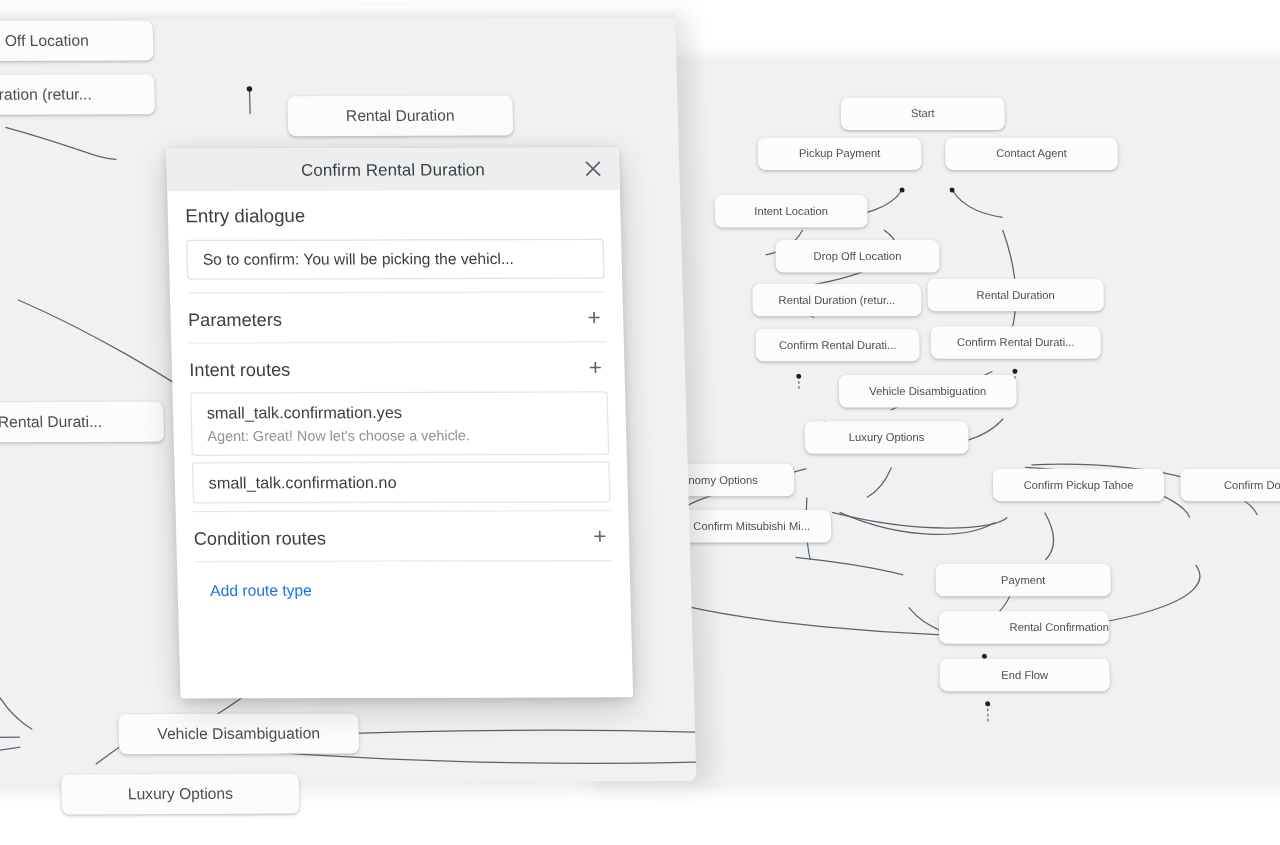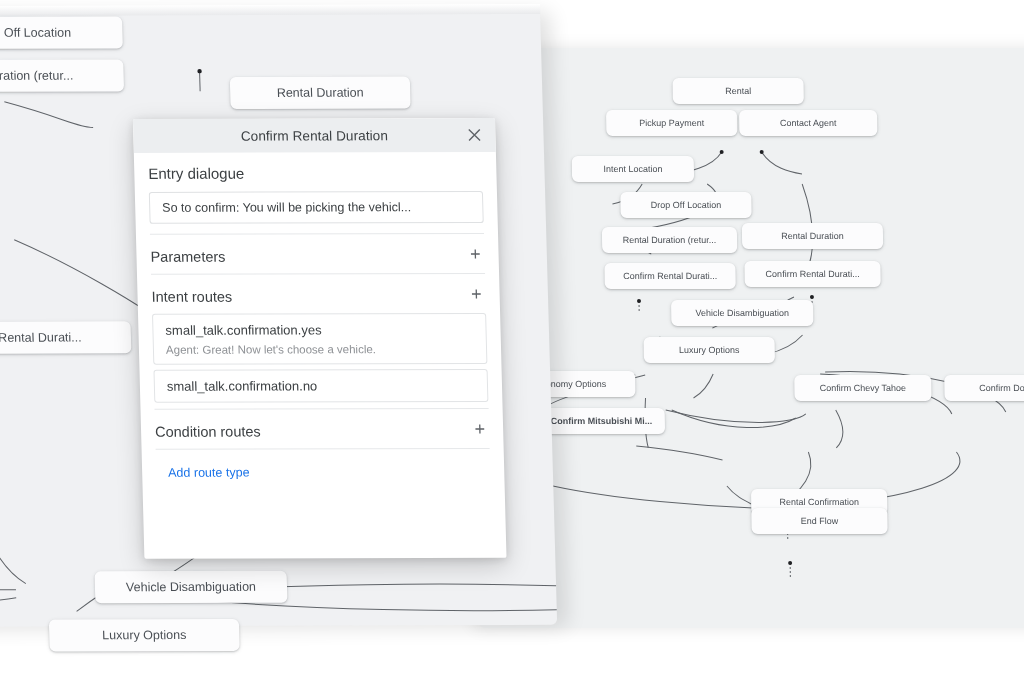--- a/index.html
+++ b/index.html
@@ -142,26 +142,26 @@
         <circle class="dot" cx="250" cy="104" r="2"></circle>
           <circle class="dot" cx="290" cy="104" r="2"></circle>
         <circle class="dot" cx="165" cy="218" r="2"></circle>
           <circle class="dot" cx="165" cy="253" r="2"></circle>
         <circle class="dot" cx="338" cy="249" r="2"></circle>
           <circle class="dot" cx="310" cy="477" r="2"></circle>
         <circle class="dot" cx="312" cy="515" r="2"></circle>
       </g>
     </svg>
   <div class="node back-node" style="left: 202px; top: 30px; width: 131px;">
-        <span>Rental</span>
+        <span>Start</span>
       </div>
       <div class="node back-node" style="left: 135px; top: 62px; width: 131px;">
         <span>Pickup Payment</span>
       </div>
-      <div class="node back-node" style="left: 268px; top: 62px; width: 138px;">
+      <div class="node back-node" style="left: 285px; top: 62px; width: 138px;">
         <span>Contact Agent</span>
       </div>
       <div class="node back-node" style="left: 100px; top: 108px; width: 122px;">
         <span>Intent Location</span>
       </div>
       <div class="node back-node" style="left: 148px; top: 144px; width: 131px;">
         <span>Drop Off Location</span>
       </div>
       <div class="node back-node" style="left: 129px; top: 179px; width: 135px;">
         <span>Rental Duration (retur...</span>
@@ -178,32 +178,35 @@
       <div class="node back-node" style="left: 197px; top: 252px; width: 142px;">
         <span>Vehicle Disambiguation</span>
       </div>
       <div class="node back-node" style="left: 169px; top: 289px; width: 131px;">
         <span>Luxury Options</span>
       </div>
       <div class="node back-node" style="left: 31px; top: 323px; width: 129px;">
         <span>Economy Options</span>
       </div>
       <div class="node back-node" style="left: 319px; top: 327px; width: 137px;">
-        <span>Confirm Chevy Tahoe</span>
+        <span>Confirm Pickup Tahoe</span>
       </div>
       <div class="node back-node" style="left: 469px; top: 327px; width: 130px;">
         <span>Confirm Dodge</span>
       </div>
-      <div class="node back-node" style="left: 62px; top: 360px; width: 127px; font-weight: bold;">
+      <div class="node back-node" style="left: 62px; top: 360px; width: 127px;">
         <span>Confirm Mitsubishi Mi...</span>
       </div>
-      <div class="node back-node" style="left: 274px; top: 441px; width: 136px;">
+      <div class="node back-node" style="left: 272px; top: 403px; width: 140px;">
+        <span>Payment</span>
+      </div>
+      <div class="node back-node" style="left: 274px; top: 441px; width: 136px; justify-content: flex-end;">
         <span>Rental Confirmation</span>
       </div>
-      <div class="node back-node" style="left: 274px; top: 460px; width: 136px;">
+      <div class="node back-node" style="left: 274px; top: 479px; width: 136px;">
         <span>End Flow</span>
       </div>
     </div>
 
   <div class="layer panel-front"></div>
   <div class="panel-front-sheen"></div>
 
   <div class="graph-front">
     <svg width="660" height="615">
       <path class="edge" d="M68,48 L68,62" stroke-dasharray="3 3"></path>

